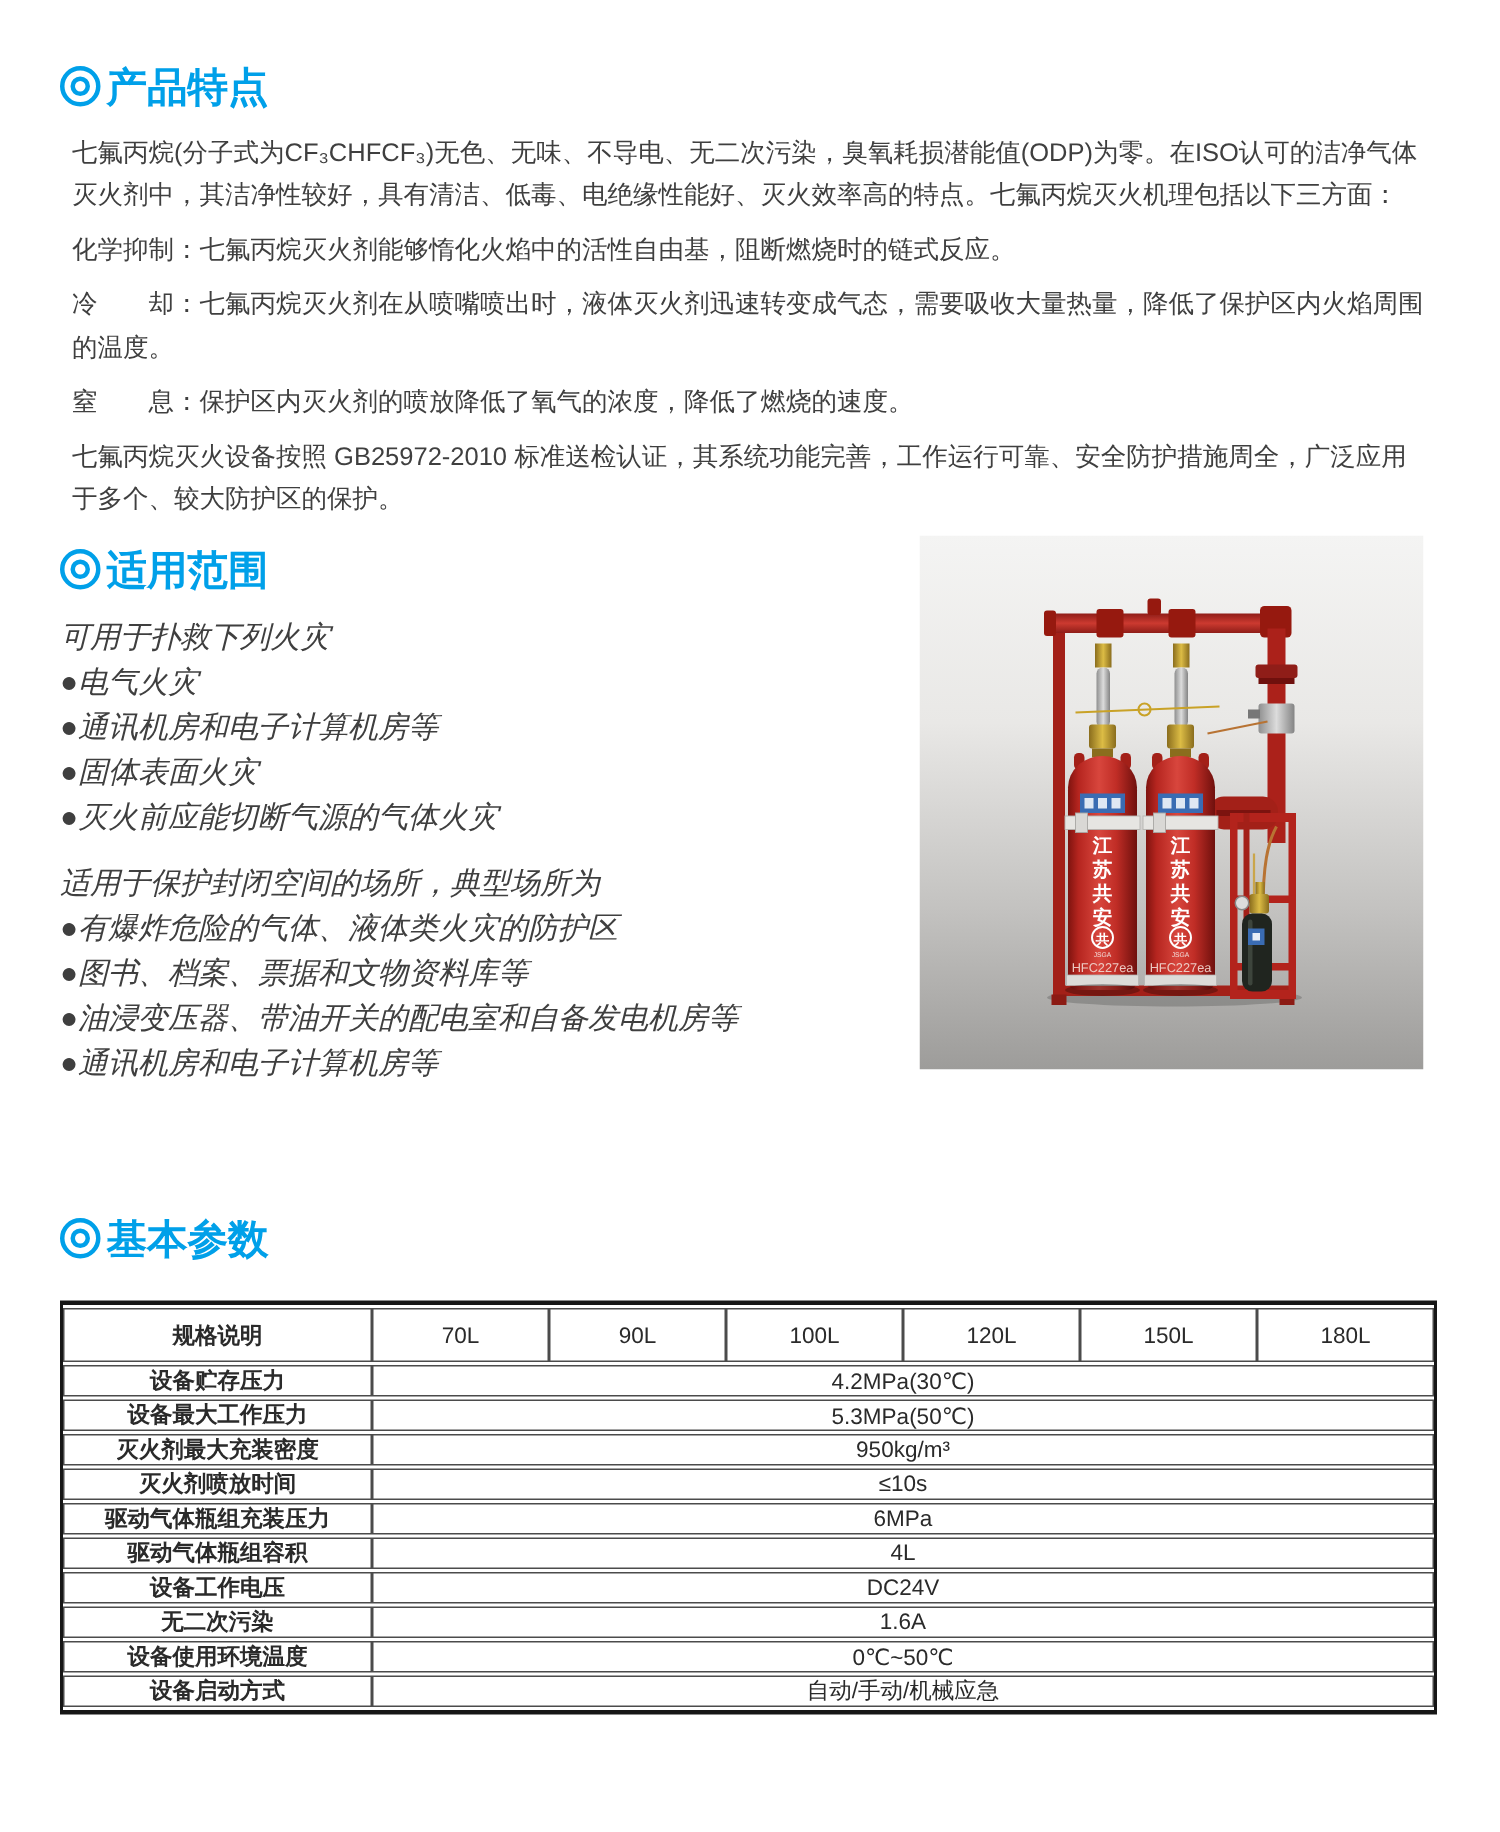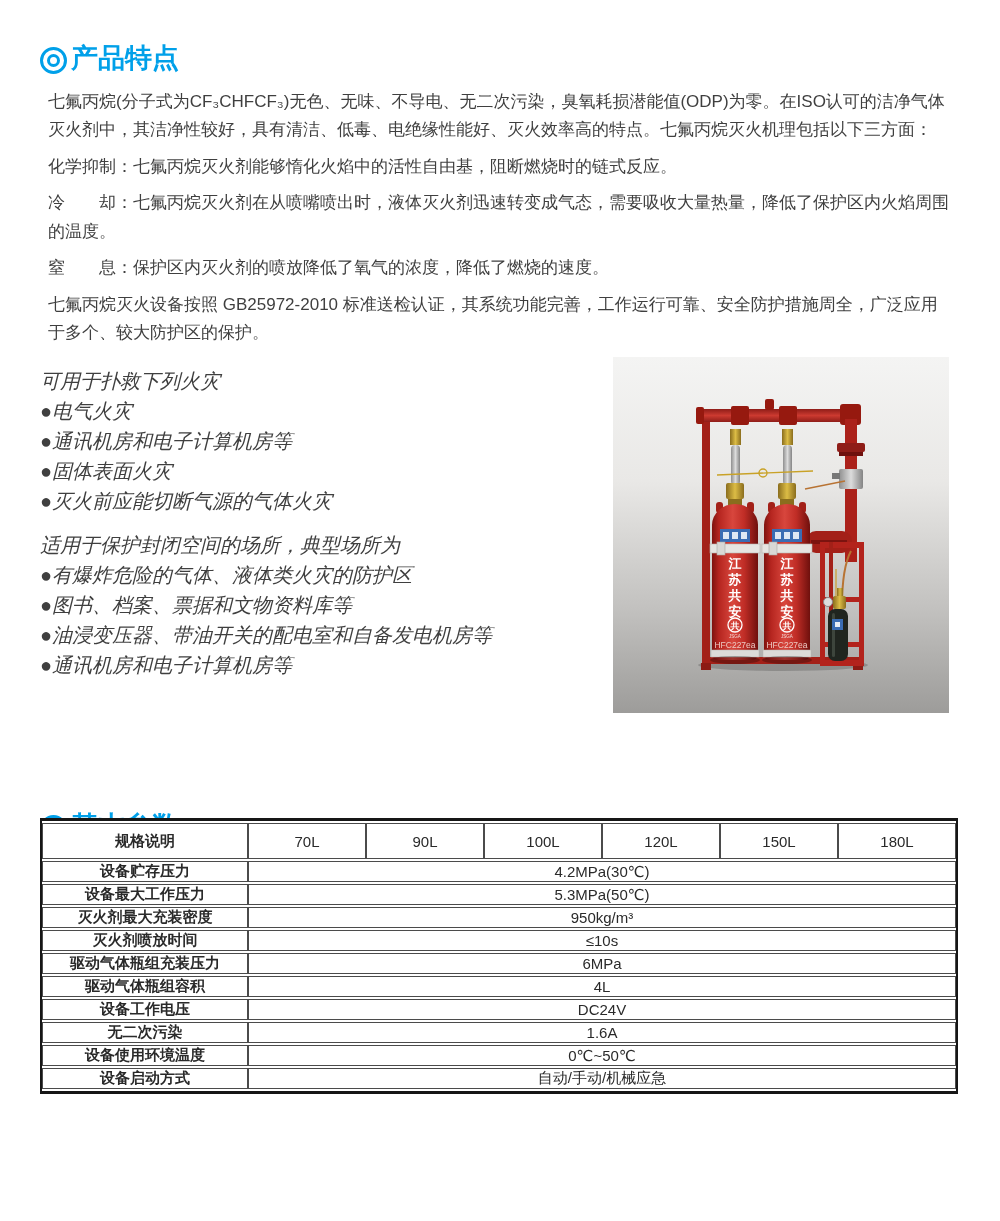--- a/index.html
+++ b/index.html
@@ -2,35 +2,35 @@
 <html style="--accent: #00A0E9;"><head>
 <meta charset="utf-8">
 <style>
   :root{ --accent:#00A0E9; --text:#3f3f3f; }
   *{box-sizing:border-box;}
   html,body{margin:0;padding:0;background:#fff;}
   body{font-family:"Liberation Sans","DejaVu Sans",sans-serif;color:var(--text);}
   .page{position:relative;width:1000px;height:1221px;background:#fff;overflow:hidden;}
 
   .section{position:absolute;left:40px;width:918px;}
-  .heading{display:flex;align-items:flex-end;gap:4px;margin:0 0 14px 0;}
+  .heading{display:flex;align-items:flex-start;gap:4px;margin:0 0 14px 0;}
   .ring-icon{flex:0 0 auto;width:27px;height:27px;border:3px solid var(--accent);border-radius:50%;
     display:flex;align-items:center;justify-content:center;}
   .ring-inner{width:13px;height:13px;border:3px solid var(--accent);border-radius:50%;}
   .heading-text{font-size:27px;font-weight:bold;color:var(--accent);line-height:1.1;}
 
   .para{margin:8px;font-size:17px;line-height:28.5px;color:var(--text);}
   .para.first{margin-top:2px;}
 
   .scope-line{margin:0;font-size:20px;line-height:30px;color:var(--text);font-style:italic;}
   .scope-gap{margin-top:14px;}
 
   .product-image{position:absolute;left:613px;top:357px;width:336px;height:356px;display:block;}
 
-  .table-wrap{position:absolute;left:40px;top:818px;width:918px;
+  .table-wrap{position:absolute;left:40px;top:867px;width:918px;
     border:2px solid #161616;border-top-width:3px;border-bottom-width:3px;background:#fff;}
   table.params{width:100%;border-collapse:separate;border-spacing:0 2px;table-layout:fixed;}
   table.params col.c0{width:206px;}
   table.params th,table.params td{border:1px solid #4b4b4b;text-align:center;vertical-align:middle;
     font-size:15px;color:#2a2a2a;padding:0 4px;background:#fff;font-weight:normal;}
   table.params tr.hdr th{height:36px;}
   table.params tr.row th,table.params tr.row td{height:16px;}
   table.params th.rlabel{font-weight:bold;}
 </style>
 </head>
@@ -46,20 +46,26 @@
       <span class="heading-text">产品特点</span>
     </div>
     <p class="para first">七氟丙烷(分子式为CF₃CHFCF₃)无色、无味、不导电、无二次污染，臭氧耗损潜能值(ODP)为零。在ISO认可的洁净气体灭火剂中，其洁净性较好，具有清洁、低毒、电绝缘性能好、灭火效率高的特点。七氟丙烷灭火机理包括以下三方面：</p>
     <p class="para">化学抑制：七氟丙烷灭火剂能够惰化火焰中的活性自由基，阻断燃烧时的链式反应。</p>
     <p class="para">冷　　却：七氟丙烷灭火剂在从喷嘴喷出时，液体灭火剂迅速转变成气态，需要吸收大量热量，降低了保护区内火焰周围的温度。</p>
     <p class="para">窒　　息：保护区内灭火剂的喷放降低了氧气的浓度，降低了燃烧的速度。</p>
     <p class="para">七氟丙烷灭火设备按照 GB25972-2010 标准送检认证，其系统功能完善，工作运行可靠、安全防护措施周全，广泛应用于多个、较大防护区的保护。</p>
   </div>
 
   <div class="section" style="top:366px;width:560px">
+    <div class="heading">
+      <span class="ring-icon">
+          <span class="ring-inner"></span>
+        </span>
+      <span class="heading-text">适用范围</span>
+    </div>
     <p class="scope-line">可用于扑救下列火灾</p>
     <p class="scope-line">●电气火灾</p>
     <p class="scope-line">●通讯机房和电子计算机房等</p>
     <p class="scope-line">●固体表面火灾</p>
     <p class="scope-line">●灭火前应能切断气源的气体火灾</p>
     <p class="scope-line scope-gap">适用于保护封闭空间的场所，典型场所为</p>
     <p class="scope-line">●有爆炸危险的气体、液体类火灾的防护区</p>
     <p class="scope-line">●图书、档案、票据和文物资料库等</p>
     <p class="scope-line">●油浸变压器、带油开关的配电室和自备发电机房等</p>
     <p class="scope-line">●通讯机房和电子计算机房等</p>

